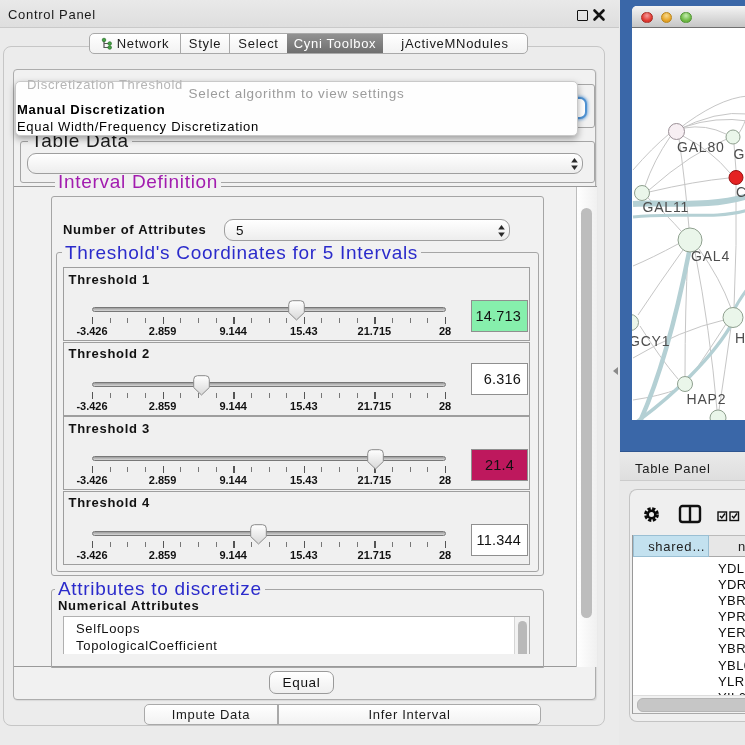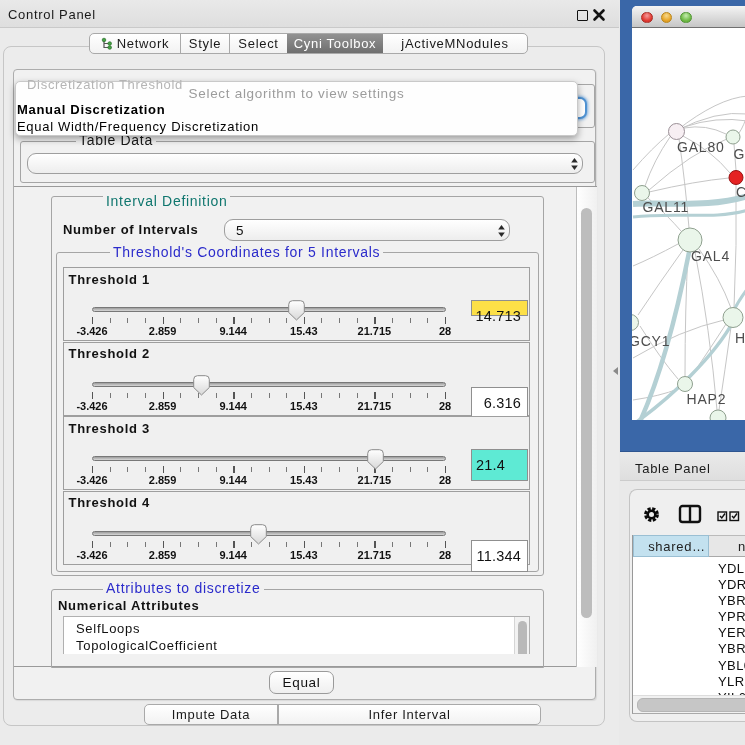--- a/index.html
+++ b/index.html
@@ -1,20 +1,20 @@
 <!DOCTYPE html>
 <html><head>
 <meta charset="utf-8">
 <style>
   html,body{margin:0;padding:0;}
   body{width:745px;height:745px;position:relative;overflow:hidden;
        font-family:"Liberation Sans", sans-serif;background:#e9e9e9;letter-spacing:0.7px;}
   .abs{position:absolute;}
   .grp{position:absolute;border:1px solid #a5a5a5;border-radius:3px;}
-  .grplab{position:absolute;font-size:14px;background:#f1f1f1;padding:0 3px;line-height:13px;margin-left:48px;}
+  .grplab{position:absolute;font-size:19px;background:#f1f1f1;padding:0 3px;line-height:13px;}
 </style>
 </head>
 <body>
 
 <div class="abs" style="left:0;top:0;width:619px;height:745px;background:#ebebeb;"></div>
 
 <div class="abs" style="left:0;top:0;width:619px;height:27px;background:linear-gradient(#e9e9e9,#dedede);border-bottom:1px solid #c9c9c9;"></div>
 <div class="abs" style="left:8px;top:7px;font-size:13px;color:#1a1a1a;">Control Panel</div>
 
 <div class="abs" style="left:577px;top:10px;width:9px;height:9px;border:1.5px solid #111;border-radius:1px;"></div>
@@ -61,23 +61,23 @@
     <path d="M4.5 13 L1.2 8.6 H7.8 Z" fill="#2a2a2a"></path>
   </svg>
 </div>
 
 <div class="abs" style="left:14px;top:186px;width:583px;height:481px;border-top:1px solid #9a9a9a;border-bottom:1px solid #9a9a9a;box-sizing:border-box;"></div>
 
 <div class="abs" style="left:576px;top:187px;width:21px;height:480px;background:linear-gradient(90deg,#ffffff,#f0f0f0);border-left:1px solid #bdbdbd;box-sizing:border-box;"></div>
 <div class="abs" style="left:581px;top:208px;width:11px;height:410px;background:#bdbdbd;border-radius:5.5px;"></div>
 
 <div class="grp" style="left:51px;top:196px;width:491px;height:378px;"></div>
-<div class="grplab" style="left:55px;top:195px;color:#0f766e;">Interval Definition</div>
-
-<div class="abs" style="left:63px;top:222px;font-size:13px;font-weight:bold;color:#111;">Number of Intervals</div>
+<div class="grplab" style="left:55px;top:175px;color:#a21caf;">Interval Definition</div>
+
+<div class="abs" style="left:63px;top:222px;font-size:13px;font-weight:bold;color:#111;">Number of Attributes</div>
 <div class="abs" style="left:224px;top:219px;width:286px;height:22px;border:1px solid #9e9e9e;border-radius:9px;background:linear-gradient(#ffffff,#ededed);box-sizing:border-box;">
   <div style="position:absolute;left:11px;top:2.5px;font-size:13.5px;color:#111;">5</div>
   <svg style="position:absolute;right:3.5px;top:3.5px;" width="9" height="14" viewBox="0 0 9 14">
     <path d="M4.5 1 L7.8 5.4 H1.2 Z" fill="#2a2a2a"></path>
     <path d="M4.5 13 L1.2 8.6 H7.8 Z" fill="#2a2a2a"></path>
   </svg>
 </div>
 
 <div class="grp" style="left:56px;top:252px;width:481px;height:318px;"></div>
 <div class="grplab" style="left:62px;top:246px;color:#2b2bcb;">Threshold's Coordinates for 5 Intervals</div>
@@ -114,21 +114,21 @@
   <div style="position:absolute;left:351.00px;top:57px;width:60px;text-align:center;font-size:11px;font-weight:bold;color:#111;letter-spacing:0;">28</div>
   <svg style="position:absolute;left:224.00px;top:32px;" width="17" height="21" viewBox="0 0 17 21">
     <defs>
         <linearGradient id="g267" x1="0" y1="0" x2="0" y2="1">
           <stop offset="0" stop-color="#ffffff"></stop>
           <stop offset="1" stop-color="#d8d8d8"></stop>
         </linearGradient>
       </defs>
     <path d="M4.5 0.7 H12.5 Q16.3 0.7 16.3 4.5 V12.5 L8.5 20 L0.7 12.5 V4.5 Q0.7 0.7 4.5 0.7 Z" fill="url(#g267)" stroke="#8a8a8a" stroke-width="1"></path>
   </svg>
-  <div style="position:absolute;left:407px;top:32px;width:57px;height:16px;background:#fde047;border:1px solid #8f8f8f;box-sizing:border-box;font-size:14.5px;color:#111;letter-spacing:0.2px;text-align:right;padding-right:6px;line-height:30px;">14.713</div>
+  <div style="position:absolute;left:407px;top:32px;width:57px;height:32px;background:#86efac;border:1px solid #8f8f8f;box-sizing:border-box;font-size:14.5px;color:#111;letter-spacing:0.2px;text-align:right;padding-right:6px;line-height:30px;">14.713</div>
 </div>
 <div class="abs" style="left:63px;top:341.5px;width:467px;height:74px;border:1px solid #9e9e9e;background:#f0f0f0;box-sizing:border-box;">
   <div style="position:absolute;left:4.5px;top:3.5px;font-size:13px;font-weight:bold;color:#111;">Threshold 2</div>
   <div style="position:absolute;left:28px;top:39px;width:354px;height:5px;border:1px solid #787878;border-radius:3px;background:linear-gradient(#9c9c9c,#d8d8d8);box-sizing:border-box;"></div>
   <div style="position:absolute;left:28.00px;top:49px;width:1.4px;height:7px;background:#555;"></div>
   <div style="position:absolute;left:45.65px;top:50px;width:1px;height:5px;background:#777;"></div>
   <div style="position:absolute;left:63.30px;top:50px;width:1px;height:5px;background:#777;"></div>
   <div style="position:absolute;left:80.95px;top:50px;width:1px;height:5px;background:#777;"></div>
   <div style="position:absolute;left:98.60px;top:49px;width:1.4px;height:7px;background:#555;"></div>
   <div style="position:absolute;left:116.25px;top:50px;width:1px;height:5px;background:#777;"></div>
@@ -155,21 +155,21 @@
   <div style="position:absolute;left:351.00px;top:57px;width:60px;text-align:center;font-size:11px;font-weight:bold;color:#111;letter-spacing:0;">28</div>
   <svg style="position:absolute;left:129.00px;top:32px;" width="17" height="21" viewBox="0 0 17 21">
     <defs>
         <linearGradient id="g341_5" x1="0" y1="0" x2="0" y2="1">
           <stop offset="0" stop-color="#ffffff"></stop>
           <stop offset="1" stop-color="#d8d8d8"></stop>
         </linearGradient>
       </defs>
     <path d="M4.5 0.7 H12.5 Q16.3 0.7 16.3 4.5 V12.5 L8.5 20 L0.7 12.5 V4.5 Q0.7 0.7 4.5 0.7 Z" fill="url(#g341_5)" stroke="#8a8a8a" stroke-width="1"></path>
   </svg>
-  <div style="position:absolute;left:407px;top:44px;width:57px;height:32px;background:#fff;border:1px solid #8f8f8f;box-sizing:border-box;font-size:14.5px;color:#111;letter-spacing:0.2px;text-align:right;padding-right:6px;line-height:30px;">6.316</div>
+  <div style="position:absolute;left:407px;top:20px;width:57px;height:32px;background:#fff;border:1px solid #8f8f8f;box-sizing:border-box;font-size:14.5px;color:#111;letter-spacing:0.2px;text-align:right;padding-right:6px;line-height:30px;">6.316</div>
 </div>
 <div class="abs" style="left:63px;top:416px;width:467px;height:74px;border:1px solid #9e9e9e;background:#f0f0f0;box-sizing:border-box;">
   <div style="position:absolute;left:4.5px;top:3.5px;font-size:13px;font-weight:bold;color:#111;">Threshold 3</div>
   <div style="position:absolute;left:28px;top:39px;width:354px;height:5px;border:1px solid #787878;border-radius:3px;background:linear-gradient(#9c9c9c,#d8d8d8);box-sizing:border-box;"></div>
   <div style="position:absolute;left:28.00px;top:49px;width:1.4px;height:7px;background:#555;"></div>
   <div style="position:absolute;left:45.65px;top:50px;width:1px;height:5px;background:#777;"></div>
   <div style="position:absolute;left:63.30px;top:50px;width:1px;height:5px;background:#777;"></div>
   <div style="position:absolute;left:80.95px;top:50px;width:1px;height:5px;background:#777;"></div>
   <div style="position:absolute;left:98.60px;top:49px;width:1.4px;height:7px;background:#555;"></div>
   <div style="position:absolute;left:116.25px;top:50px;width:1px;height:5px;background:#777;"></div>
@@ -196,21 +196,21 @@
   <div style="position:absolute;left:351.00px;top:57px;width:60px;text-align:center;font-size:11px;font-weight:bold;color:#111;letter-spacing:0;">28</div>
   <svg style="position:absolute;left:303.00px;top:32px;" width="17" height="21" viewBox="0 0 17 21">
     <defs>
         <linearGradient id="g416" x1="0" y1="0" x2="0" y2="1">
           <stop offset="0" stop-color="#ffffff"></stop>
           <stop offset="1" stop-color="#d8d8d8"></stop>
         </linearGradient>
       </defs>
     <path d="M4.5 0.7 H12.5 Q16.3 0.7 16.3 4.5 V12.5 L8.5 20 L0.7 12.5 V4.5 Q0.7 0.7 4.5 0.7 Z" fill="url(#g416)" stroke="#8a8a8a" stroke-width="1"></path>
   </svg>
-  <div style="position:absolute;left:407px;top:32px;width:57px;height:32px;background:#5eead4;border:1px solid #8f8f8f;box-sizing:border-box;font-size:14.5px;color:#111;letter-spacing:0.2px;text-align:right;padding-right:22px;line-height:30px;">21.4</div>
+  <div style="position:absolute;left:407px;top:32px;width:57px;height:32px;background:#be185d;border:1px solid #8f8f8f;box-sizing:border-box;font-size:14.5px;color:#111;letter-spacing:0.2px;text-align:right;padding-right:13px;line-height:30px;">21.4</div>
 </div>
 <div class="abs" style="left:63px;top:490.5px;width:467px;height:74px;border:1px solid #9e9e9e;background:#f0f0f0;box-sizing:border-box;">
   <div style="position:absolute;left:4.5px;top:3.5px;font-size:13px;font-weight:bold;color:#111;">Threshold 4</div>
   <div style="position:absolute;left:28px;top:39px;width:354px;height:5px;border:1px solid #787878;border-radius:3px;background:linear-gradient(#9c9c9c,#d8d8d8);box-sizing:border-box;"></div>
   <div style="position:absolute;left:28.00px;top:49px;width:1.4px;height:7px;background:#555;"></div>
   <div style="position:absolute;left:45.65px;top:50px;width:1px;height:5px;background:#777;"></div>
   <div style="position:absolute;left:63.30px;top:50px;width:1px;height:5px;background:#777;"></div>
   <div style="position:absolute;left:80.95px;top:50px;width:1px;height:5px;background:#777;"></div>
   <div style="position:absolute;left:98.60px;top:49px;width:1.4px;height:7px;background:#555;"></div>
   <div style="position:absolute;left:116.25px;top:50px;width:1px;height:5px;background:#777;"></div>
@@ -237,21 +237,21 @@
   <div style="position:absolute;left:351.00px;top:57px;width:60px;text-align:center;font-size:11px;font-weight:bold;color:#111;letter-spacing:0;">28</div>
   <svg style="position:absolute;left:185.50px;top:32px;" width="17" height="21" viewBox="0 0 17 21">
     <defs>
         <linearGradient id="g490_5" x1="0" y1="0" x2="0" y2="1">
           <stop offset="0" stop-color="#ffffff"></stop>
           <stop offset="1" stop-color="#d8d8d8"></stop>
         </linearGradient>
       </defs>
     <path d="M4.5 0.7 H12.5 Q16.3 0.7 16.3 4.5 V12.5 L8.5 20 L0.7 12.5 V4.5 Q0.7 0.7 4.5 0.7 Z" fill="url(#g490_5)" stroke="#8a8a8a" stroke-width="1"></path>
   </svg>
-  <div style="position:absolute;left:407px;top:32px;width:57px;height:32px;background:#fff;border:1px solid #8f8f8f;box-sizing:border-box;font-size:14.5px;color:#111;letter-spacing:0.2px;text-align:right;padding-right:6px;line-height:30px;margin-top:16px;">11.344</div>
+  <div style="position:absolute;left:407px;top:32px;width:57px;height:32px;background:#fff;border:1px solid #8f8f8f;box-sizing:border-box;font-size:14.5px;color:#111;letter-spacing:0.2px;text-align:right;padding-right:6px;line-height:30px;">11.344</div>
 </div>
 
 <div class="grp" style="left:51px;top:589px;width:491px;height:77px;border-radius:3px 3px 0 0;"></div>
 <div class="grplab" style="left:55px;top:582px;color:#2b2bcb;">Attributes to discretize</div>
 <div class="abs" style="left:58px;top:598px;font-size:13px;font-weight:bold;color:#111;">Numerical Attributes</div>
 
 <div class="abs" style="left:63px;top:616px;width:467px;height:38px;background:#fff;border:1px solid #b0b0b0;border-bottom:none;box-sizing:border-box;overflow:hidden;">
   <div style="position:absolute;left:12px;top:4px;font-size:13px;color:#111;line-height:16.5px;">SelfLoops<br>TopologicalCoefficient<br>BetweennessCentrality</div>
   <div style="position:absolute;right:0;top:0;width:14px;height:51px;background:#f2f2f2;border-left:1px solid #d5d5d5;"></div>
   <div style="position:absolute;right:2.5px;top:4px;width:9px;height:60px;background:#b9b9b9;border-radius:4.5px;"></div>

